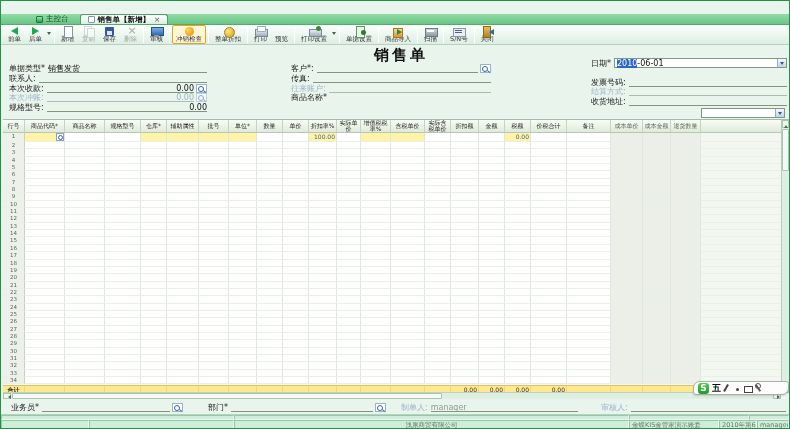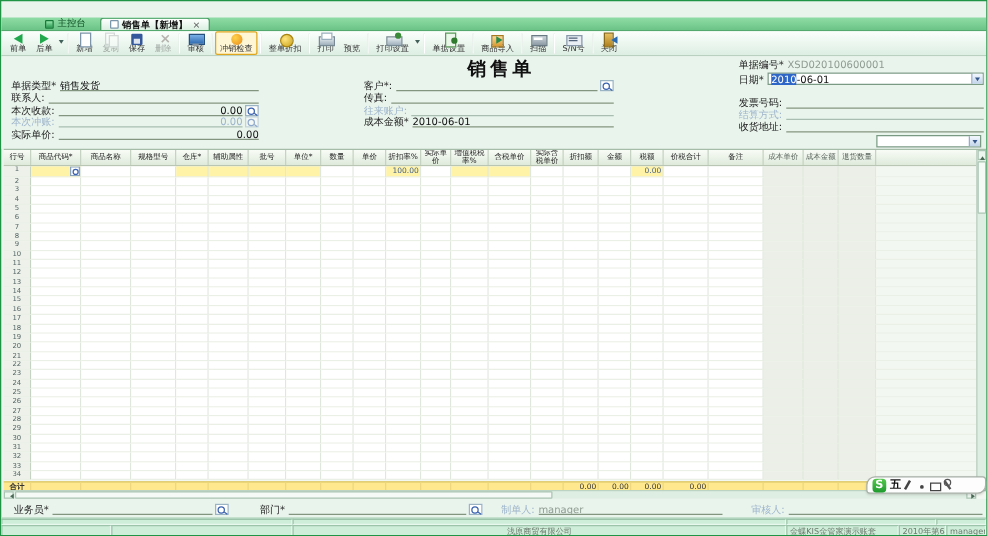--- a/index.html
+++ b/index.html
@@ -266,46 +266,41 @@
       <span class="flab">本次收款:</span>
       <span class="fval num">0.00</span>
       <span class="fbtn"></span>
     </div>
     <div class="frow" style="left:8px;top:48px;width:198px">
       <span class="flab dis">本次冲账:</span>
       <span class="fval num dis">0.00</span>
       <span class="fbtn" style="opacity:.5"></span>
     </div>
     <div class="frow" style="left:8px;top:58px;width:198px">
-      <span class="flab">实际单价:</span>
+      <span class="flab">规格型号:</span>
       <span class="fval num">0.00</span>
     </div>
 
     <div class="frow" style="left:290px;top:19px;width:200px">
       <span class="flab">客户*:</span>
       <span class="fval"></span>
       <span class="fbtn"></span>
     </div>
     <div class="frow" style="left:290px;top:39px;width:200px">
       <span class="flab dis">往来账户:</span>
       <span class="fval dis"></span>
     </div>
     <div class="frow" style="left:290px;top:29px;width:200px">
       <span class="flab">传真:</span>
       <span class="fval"></span>
     </div>
     <div class="frow" style="left:290px;top:48px;width:200px">
-      <span class="flab">成本金额*</span>
-      <span class="fval">2010-06-01</span>
+      <span class="flab">商品名称*</span>
     </div>
 
-    <div class="frow" style="left:590px;top:2px;width:196px">
-      <span class="flab">单据编号*</span>
-      <span class="fval gray">XSD020100600001</span>
-    </div>
     <div class="frow" style="left:590px;top:13px;width:196px;height:10px">
       <span class="flab">日期*</span>
       <span class="combo">
         <span class="sel">2010</span>
         <span>-06-01</span>
         <span class="cdd"></span>
       </span>
     </div>
     <div class="frow" style="left:590px;top:33px;width:196px">
       <span class="flab">发票号码:</span>

